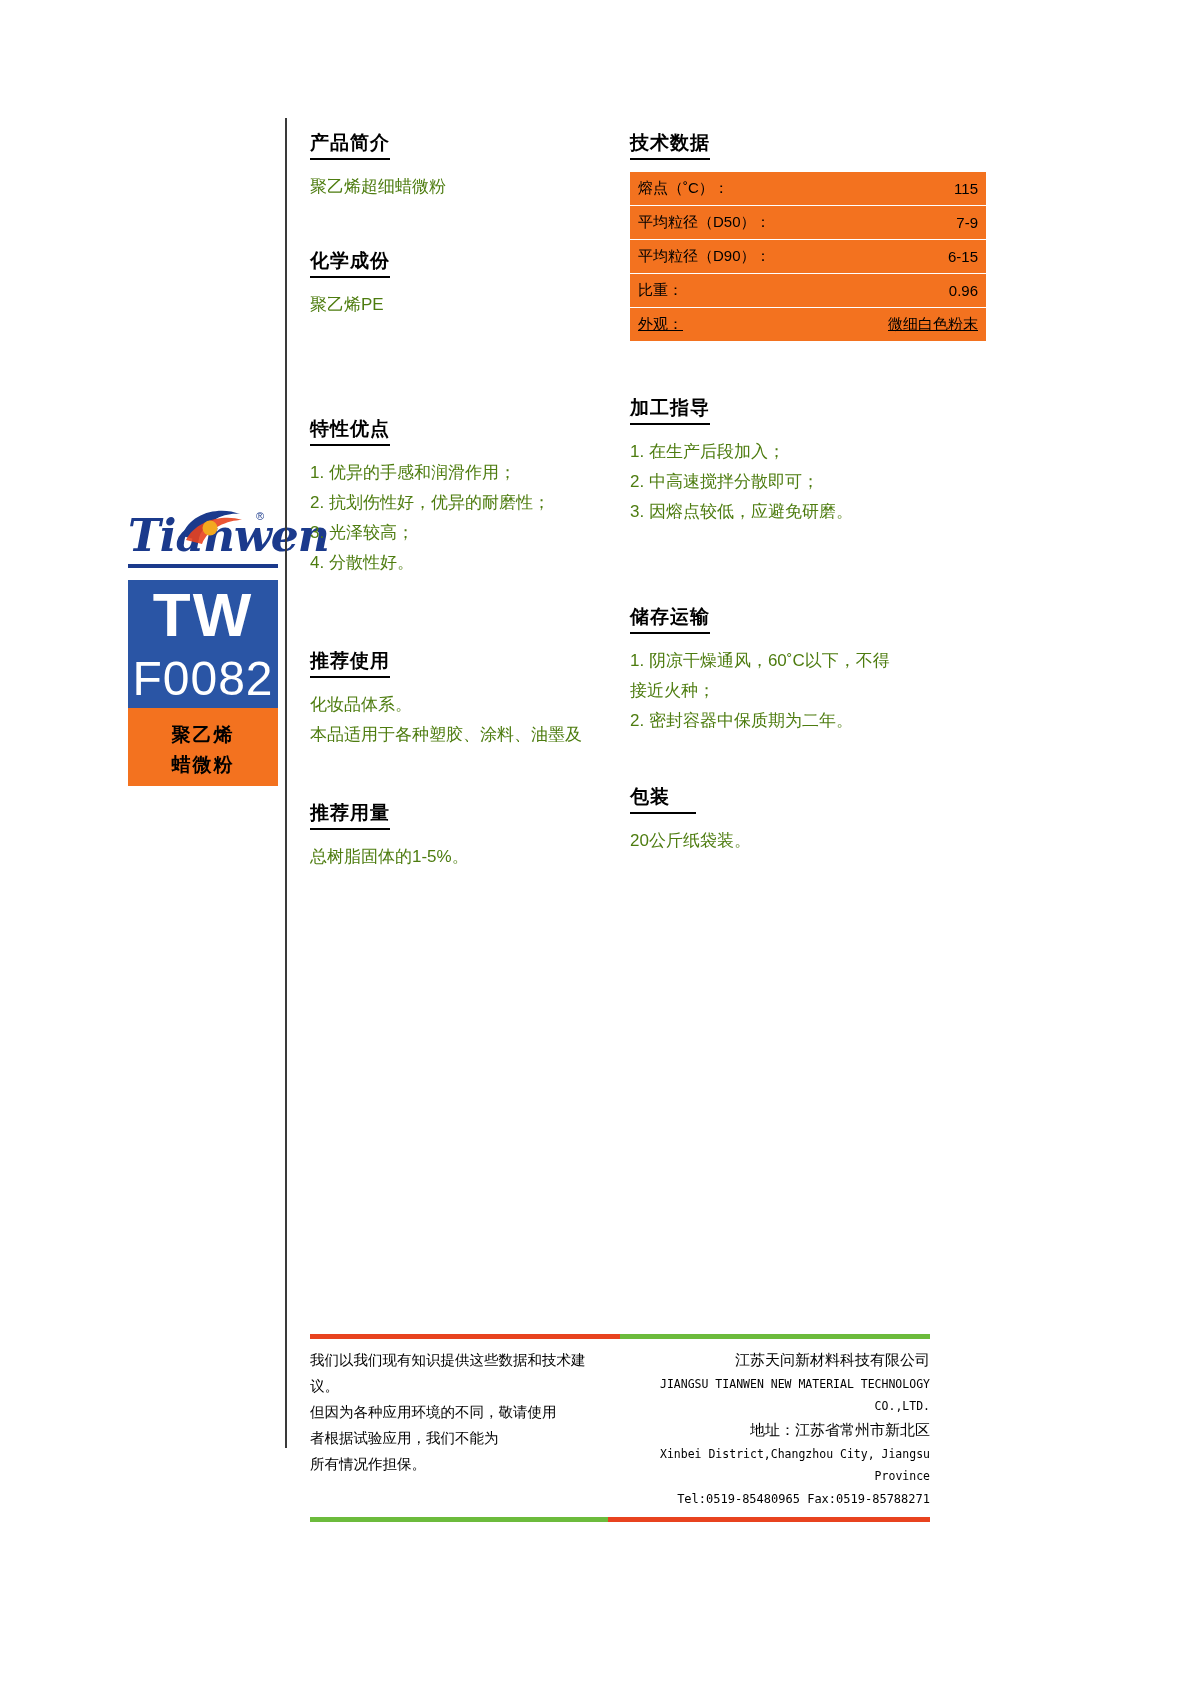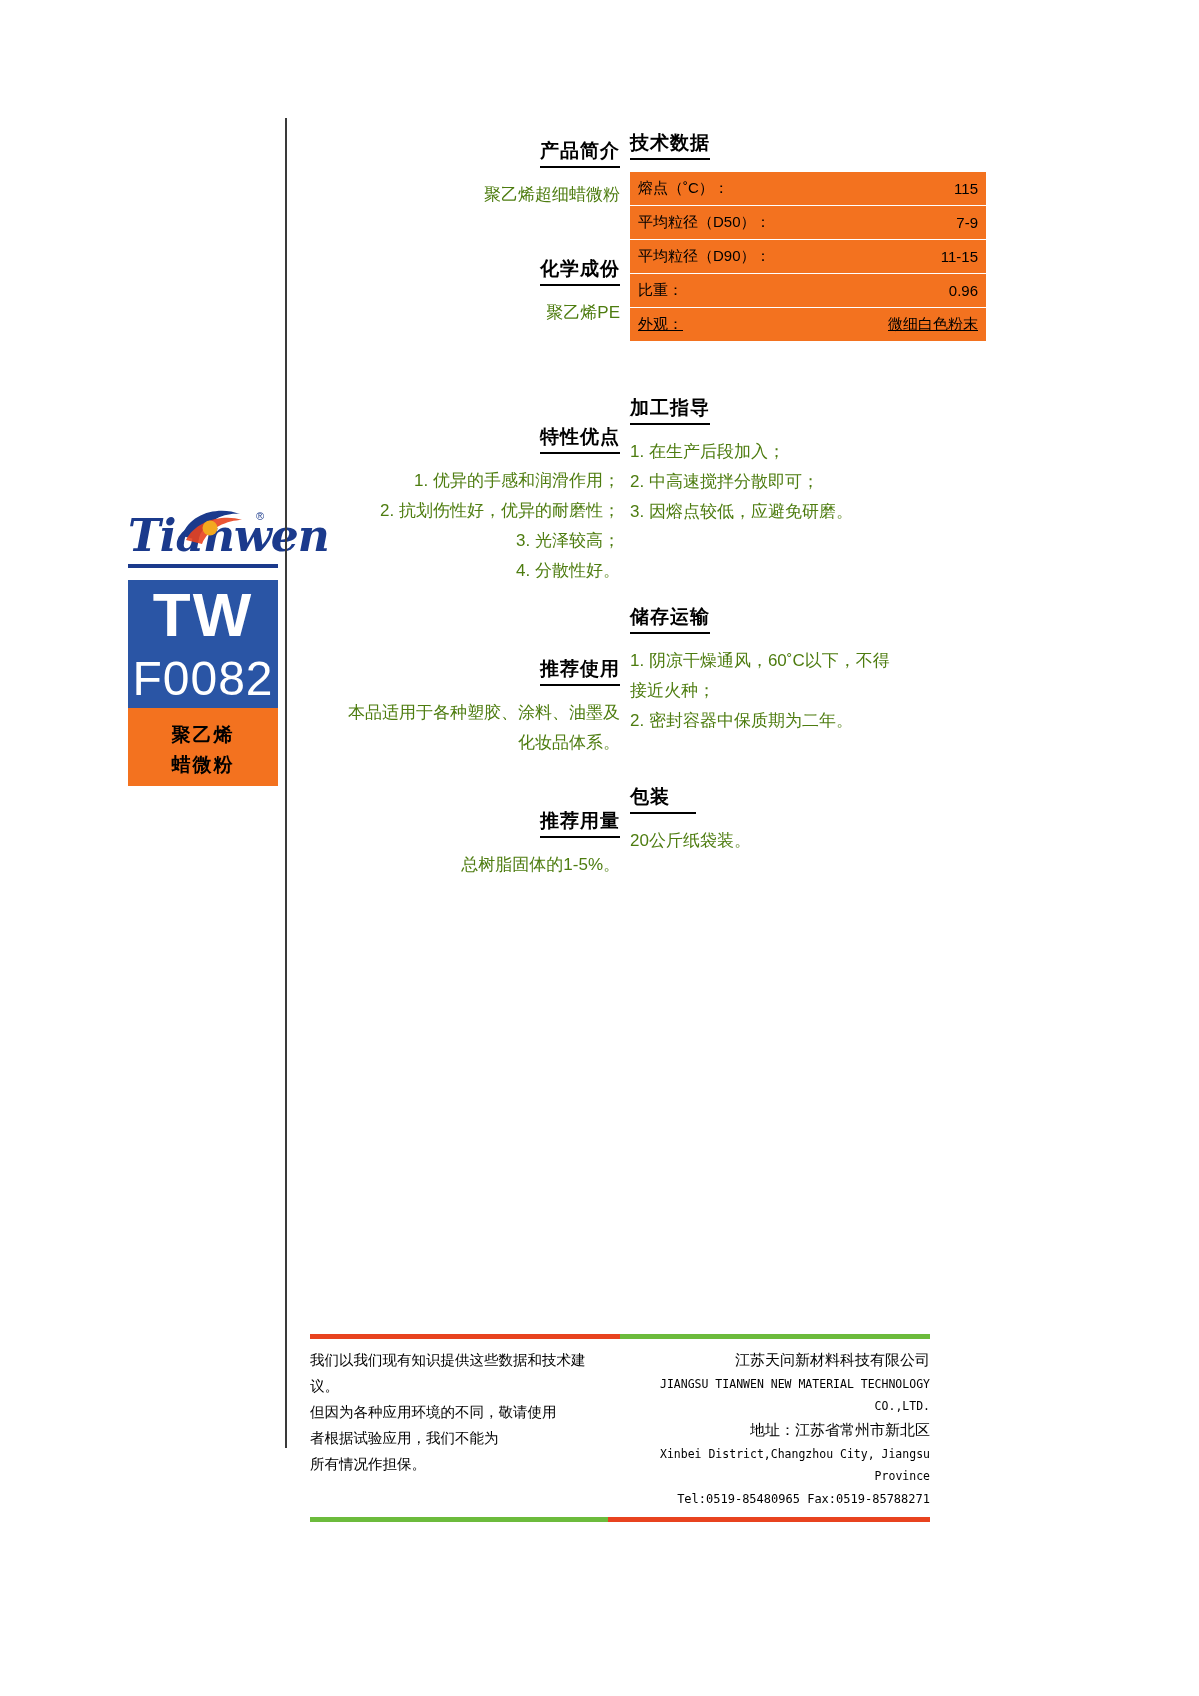--- a/index.html
+++ b/index.html
@@ -215,21 +215,21 @@
       <div>蜡微粉</div>
     </div>
   </div>
 
 </div>
 
 <div id="divider"></div>
 
 <div id="content">
 
-  <div class="col-left" style="top:8px;text-align:right;">
+  <div class="col-left" style="top:0;">
 
     <div>
       <div class="sec-title">产品简介</div>
       <div class="body-line">聚乙烯超细蜡微粉</div>
     </div>
 
     <div style="margin-top:46px;">
       <div class="sec-title">化学成份</div>
       <div class="body-line">聚乙烯PE</div>
     </div>
@@ -237,22 +237,22 @@
     <div style="margin-top:96px;">
       <div class="sec-title">特性优点</div>
       <div class="body-line">1. 优异的手感和润滑作用；</div>
       <div class="body-line">2. 抗划伤性好，优异的耐磨性；</div>
       <div class="body-line">3. 光泽较高；</div>
       <div class="body-line">4. 分散性好。</div>
     </div>
 
     <div style="margin-top:70px;">
       <div class="sec-title">推荐使用</div>
+      <div class="body-line">化妆品体系。</div>
       <div class="body-line">本品适用于各种塑胶、涂料、油墨及</div>
-      <div class="body-line">化妆品体系。</div>
     </div>
 
     <div style="margin-top:50px;">
       <div class="sec-title">推荐用量</div>
       <div class="body-line">总树脂固体的1-5%。</div>
     </div>
 
   </div>
 
   <div class="col-right" style="top:0;">
@@ -264,21 +264,21 @@
           <tr>
             <td>熔点（˚C）：</td>
             <td class="val">115</td>
           </tr>
           <tr>
             <td>平均粒径（D50）：</td>
             <td class="val">7-9</td>
           </tr>
           <tr>
             <td>平均粒径（D90）：</td>
-            <td class="val">11-15</td>
+            <td class="val">6-15</td>
           </tr>
           <tr>
             <td>比重：</td>
             <td class="val">0.96</td>
           </tr>
           <tr>
             <td>外观：</td>
             <td class="val">微细白色粉末</td>
           </tr>
         </tbody>

